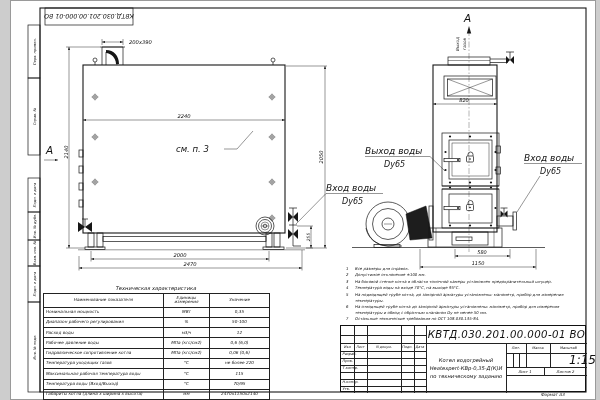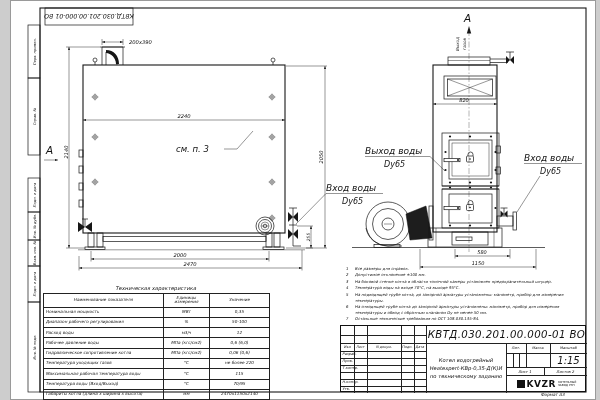--- a/index.html
+++ b/index.html
@@ -509,28 +509,18 @@
   <div class="cell lcell" style="left:0;top:52.5px;width:26px;height:7px;font-size:3.6px">Н.контр.</div>
   <div class="cell lcell" style="left:0;top:59.5px;width:26px;height:7.5px;font-size:3.6px">Утв.</div>
   <div class="cell nm" style="left:85px;top:17px;width:80px;height:50px">
     <span>Котел водогрейный</span>
     <span>Heatexpert-КВр-0,35-Д(К)И</span>
     <span>по техническому заданию</span>
   </div>
   <div class="cell" style="left:165px;top:17px;width:20px;height:10px;font-size:3.6px">Лит.</div>
   <div class="cell" style="left:185px;top:17px;width:24px;height:10px;font-size:3.6px">Масса</div>
   <div class="cell" style="left:209px;top:17px;width:37px;height:10px;font-size:3.6px">Масштаб</div>
-  <div class="cell" style="left:209px;top:27px;width:37px;height:14px;font-size:10px">1:15</div>
+  <div class="cell" style="left:223px;top:27px;width:37px;height:14px;font-size:12px">1:15</div>
   <div class="cell" style="left:165px;top:41px;width:38px;height:8px;font-size:3.8px">Лист 1</div>
   <div class="cell" style="left:203px;top:41px;width:43px;height:8px;font-size:3.8px">Листов 2</div>
-  <div class="cell" style="left:165px;top:49px;width:81px;height:18px">
-    <span class="logo-box">
-      <span class="logo-sq"></span>
-      <span class="logo-kvzr">KVZR</span>
-      <span class="logo-co">
-        <span>КОТЕЛЬНЫЙ</span><br>
-        <span>ЗАВОД РЭП</span>
-      </span>
-    </span>
-  </div>
 </div>
 
 <div class="overlay fmt">Формат А3</div>
 
 </body></html>

